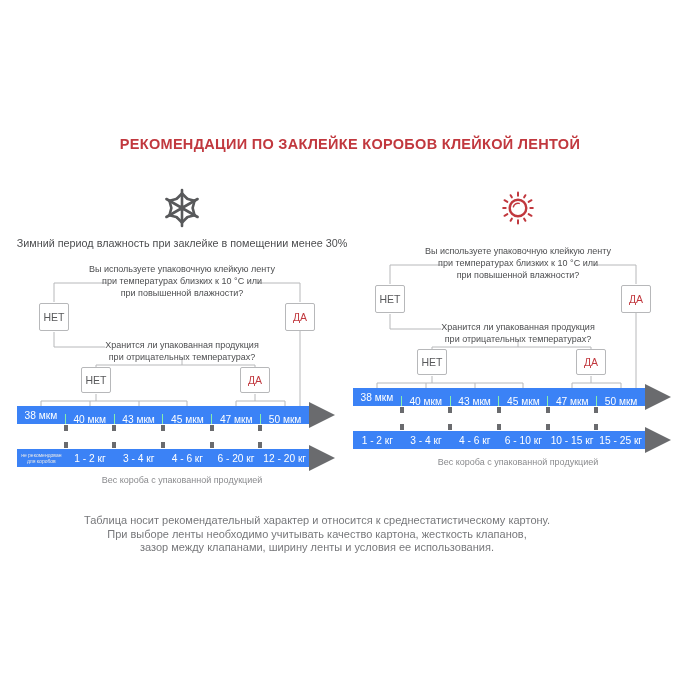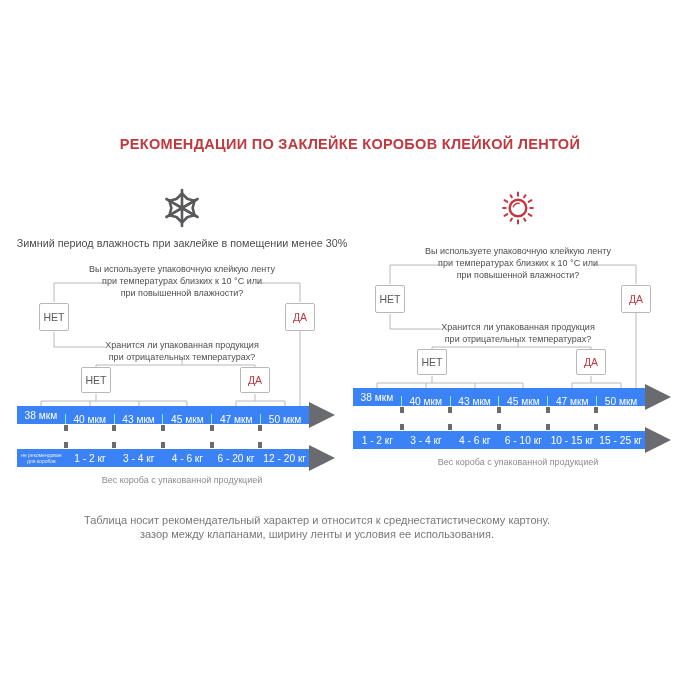--- a/index.html
+++ b/index.html
@@ -240,16 +240,17 @@
         <div class="cell">10 - 15 кг</div>
         <div class="cell">15 - 25 кг</div>
       </div>
 
       <div class="caption">Вес короба с упакованной продукцией</div>
     </div>
   </div>
 
   <div class="footer">
     <div>Таблица носит рекомендательный характер и относится к среднестатистическому картону.</div>
+    <div>При выборе ленты необходимо учитывать качество картона, жесткость клапанов,</div>
     <div>зазор между клапанами, ширину ленты и условия ее использования.</div>
   </div>
 
 </div>
 
 </body></html>

